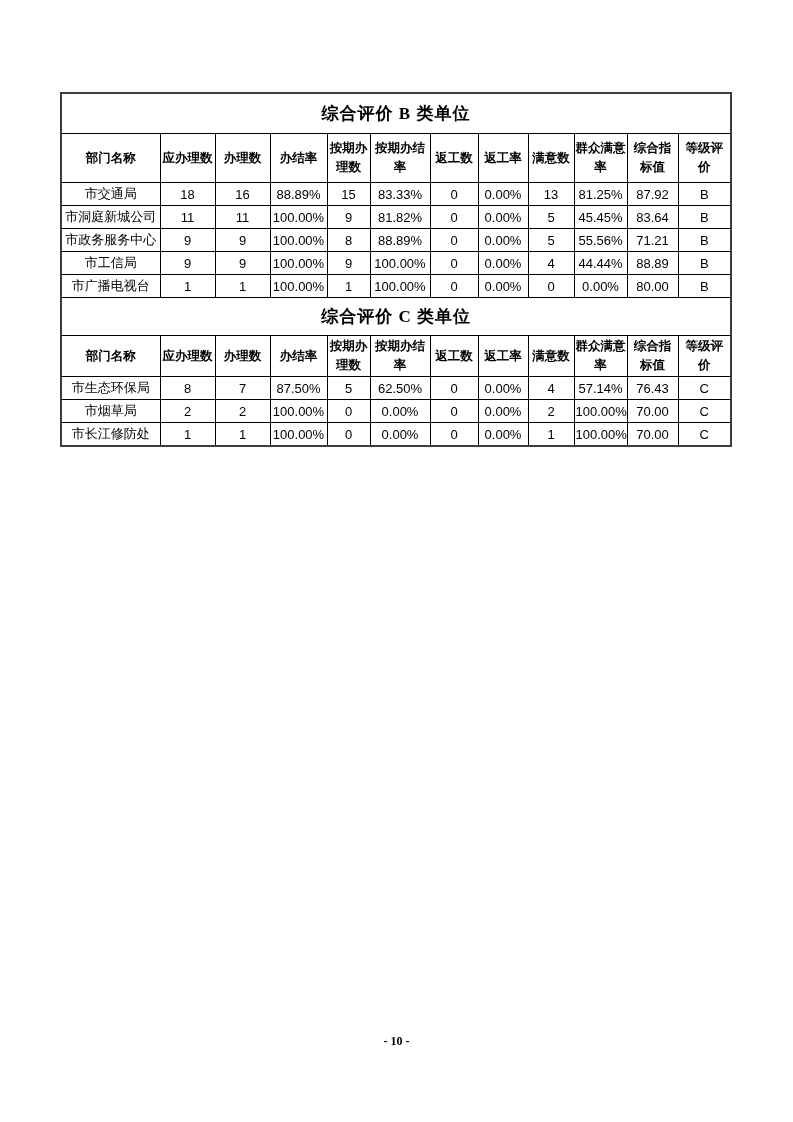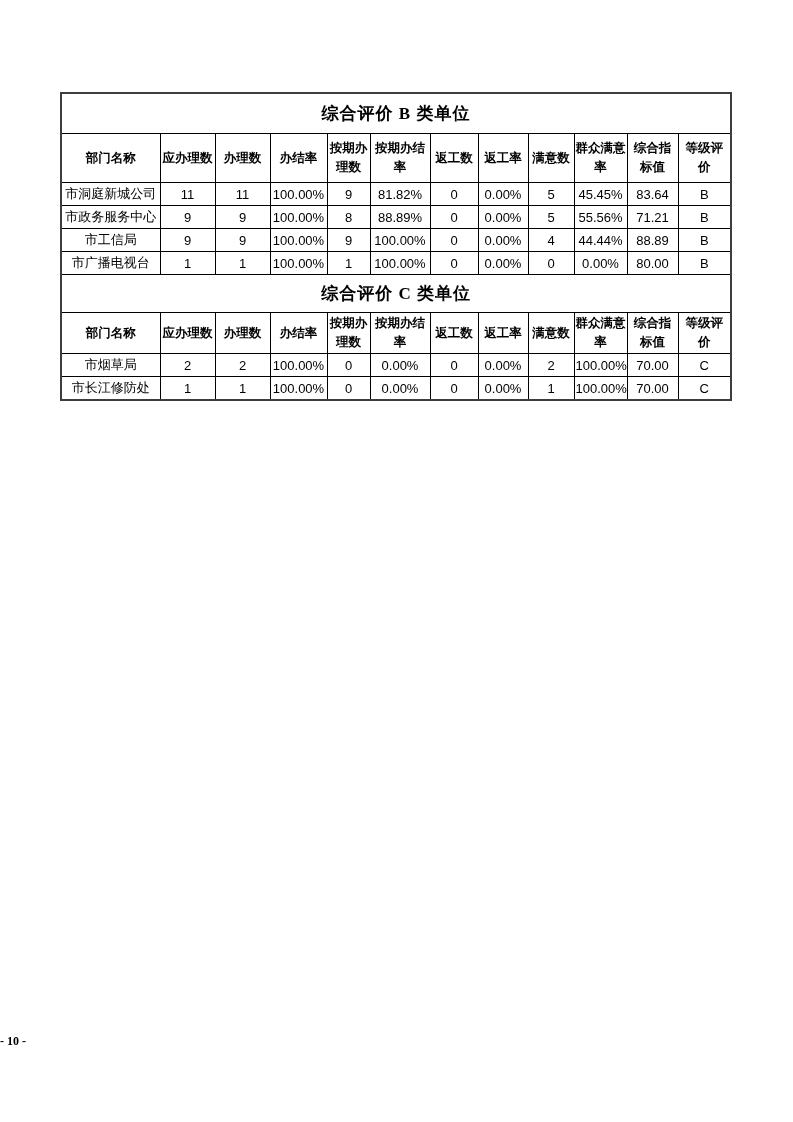--- a/index.html
+++ b/index.html
@@ -50,21 +50,21 @@
   }
   tr.data-row td.dept {
     font-family: "Liberation Serif", "DejaVu Serif", serif;
     font-size: 13px;
   }
   tr.data-row.b-row td { height: 22px; }
   .footer {
     position: absolute;
     left: 0; width: 100%;
     top: 1034px;
-    text-align: left;
+    text-align: center;
     font-family: "Liberation Serif", "DejaVu Serif", serif;
     font-size: 12px;
     font-weight: bold;
   }
 </style>
 </head>
 <body>
 
 <div class="page">
 
@@ -98,20 +98,34 @@
       <th>按期办结率</th>
       <th>返工数</th>
       <th>返工率</th>
       <th>满意数</th>
       <th>群众满意率</th>
       <th>综合指标值</th>
       <th>等级评价</th>
     </tr>
 
 
+    <tr class="data-row b-row">
+      <td class="dept">市交通局</td>
+      <td>18</td>
+      <td>16</td>
+      <td>88.89%</td>
+      <td>15</td>
+      <td>83.33%</td>
+      <td>0</td>
+      <td>0.00%</td>
+      <td>13</td>
+      <td>81.25%</td>
+      <td>87.92</td>
+      <td>B</td>
+    </tr>
 
     <tr class="data-row b-row">
       <td class="dept">市洞庭新城公司</td>
       <td>11</td>
       <td>11</td>
       <td>100.00%</td>
       <td>9</td>
       <td>81.82%</td>
       <td>0</td>
       <td>0.00%</td>
@@ -179,20 +193,34 @@
       <th>按期办理数</th>
       <th>按期办结率</th>
       <th>返工数</th>
       <th>返工率</th>
       <th>满意数</th>
       <th>群众满意率</th>
       <th>综合指标值</th>
       <th>等级评价</th>
     </tr>
 
+    <tr class="data-row">
+      <td class="dept">市生态环保局</td>
+      <td>8</td>
+      <td>7</td>
+      <td>87.50%</td>
+      <td>5</td>
+      <td>62.50%</td>
+      <td>0</td>
+      <td>0.00%</td>
+      <td>4</td>
+      <td>57.14%</td>
+      <td>76.43</td>
+      <td>C</td>
+    </tr>
 
     <tr class="data-row">
       <td class="dept">市烟草局</td>
       <td>2</td>
       <td>2</td>
       <td>100.00%</td>
       <td>0</td>
       <td>0.00%</td>
       <td>0</td>
       <td>0.00%</td>

